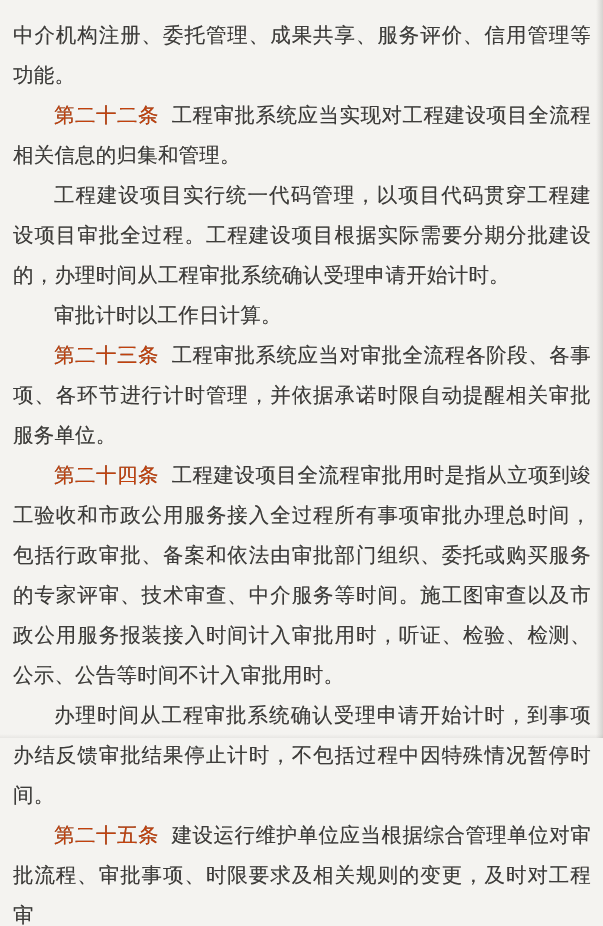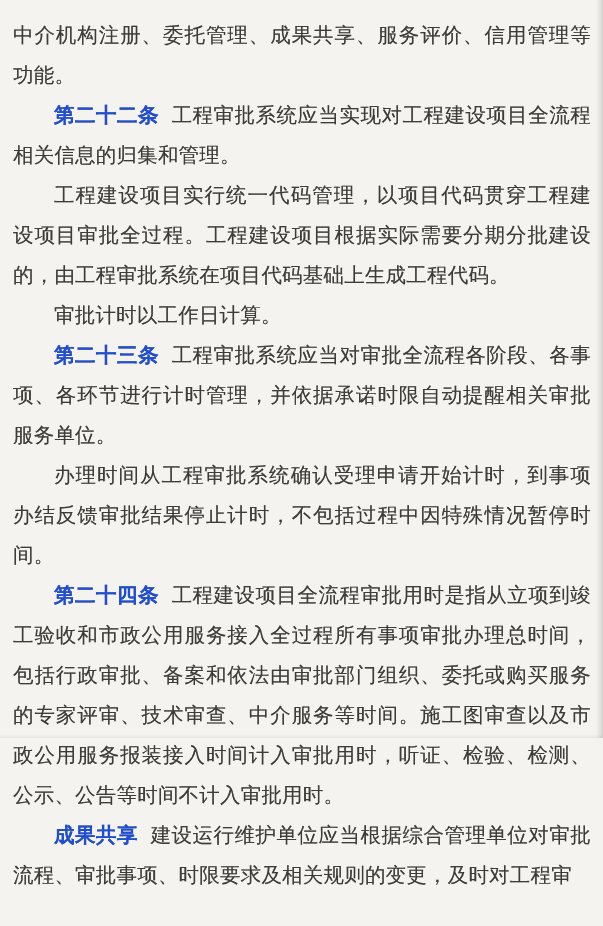--- a/index.html
+++ b/index.html
@@ -50,36 +50,36 @@
     color: #3d3c3a;
     text-align: justify;
     text-indent: 2em;
     text-shadow: 0 0 0.5px rgba(75,72,68,0.55);
     letter-spacing: 0.2px;
   }
   p.para.continued {
     text-indent: 0;
   }
   b.term {
-    font-weight: bold;
-    color: #1d4ed8;
+    font-weight: normal;
+    color: #c2410c;
     margin-right: 0.62em;
     text-shadow: 0 0 0.6px rgba(30,28,26,0.6);
   }
 </style>
 </head>
 <body style="background: rgb(244, 243, 240);">
 
 <div class="page">
   <main>
       <p class="para continued">中介机构注册、委托管理、成果共享、服务评价、信用管理等功能。</p>
       <p class="para"><b class="term">第二十二条</b>工程审批系统应当实现对工程建设项目全流程相关信息的归集和管理。</p>
-      <p class="para">工程建设项目实行统一代码管理，以项目代码贯穿工程建设项目审批全过程。工程建设项目根据实际需要分期分批建设的，由工程审批系统在项目代码基础上生成工程代码。</p>
+      <p class="para">工程建设项目实行统一代码管理，以项目代码贯穿工程建设项目审批全过程。工程建设项目根据实际需要分期分批建设的，办理时间从工程审批系统确认受理申请开始计时。</p>
       <p class="para">审批计时以工作日计算。</p>
       <p class="para"><b class="term">第二十三条</b>工程审批系统应当对审批全流程各阶段、各事项、各环节进行计时管理，并依据承诺时限自动提醒相关审批服务单位。</p>
+      <p class="para"><b class="term">第二十四条</b>工程建设项目全流程审批用时是指从立项到竣工验收和市政公用服务接入全过程所有事项审批办理总时间，包括行政审批、备案和依法由审批部门组织、委托或购买服务的专家评审、技术审查、中介服务等时间。施工图审查以及市政公用服务报装接入时间计入审批用时，听证、检验、检测、公示、公告等时间不计入审批用时。</p>
       <p class="para">办理时间从工程审批系统确认受理申请开始计时，到事项办结反馈审批结果停止计时，不包括过程中因特殊情况暂停时间。</p>
-      <p class="para"><b class="term">第二十四条</b>工程建设项目全流程审批用时是指从立项到竣工验收和市政公用服务接入全过程所有事项审批办理总时间，包括行政审批、备案和依法由审批部门组织、委托或购买服务的专家评审、技术审查、中介服务等时间。施工图审查以及市政公用服务报装接入时间计入审批用时，听证、检验、检测、公示、公告等时间不计入审批用时。</p>
-      <p class="para"><b class="term">成果共享</b>建设运行维护单位应当根据综合管理单位对审批流程、审批事项、时限要求及相关规则的变更，及时对工程审</p>
+      <p class="para"><b class="term">第二十五条</b>建设运行维护单位应当根据综合管理单位对审批流程、审批事项、时限要求及相关规则的变更，及时对工程审</p>
     </main>
 
   <div class="edge-shadow"></div>
   <div class="edge-shadow-bottom"></div>
 </div>
 
 </body></html>

